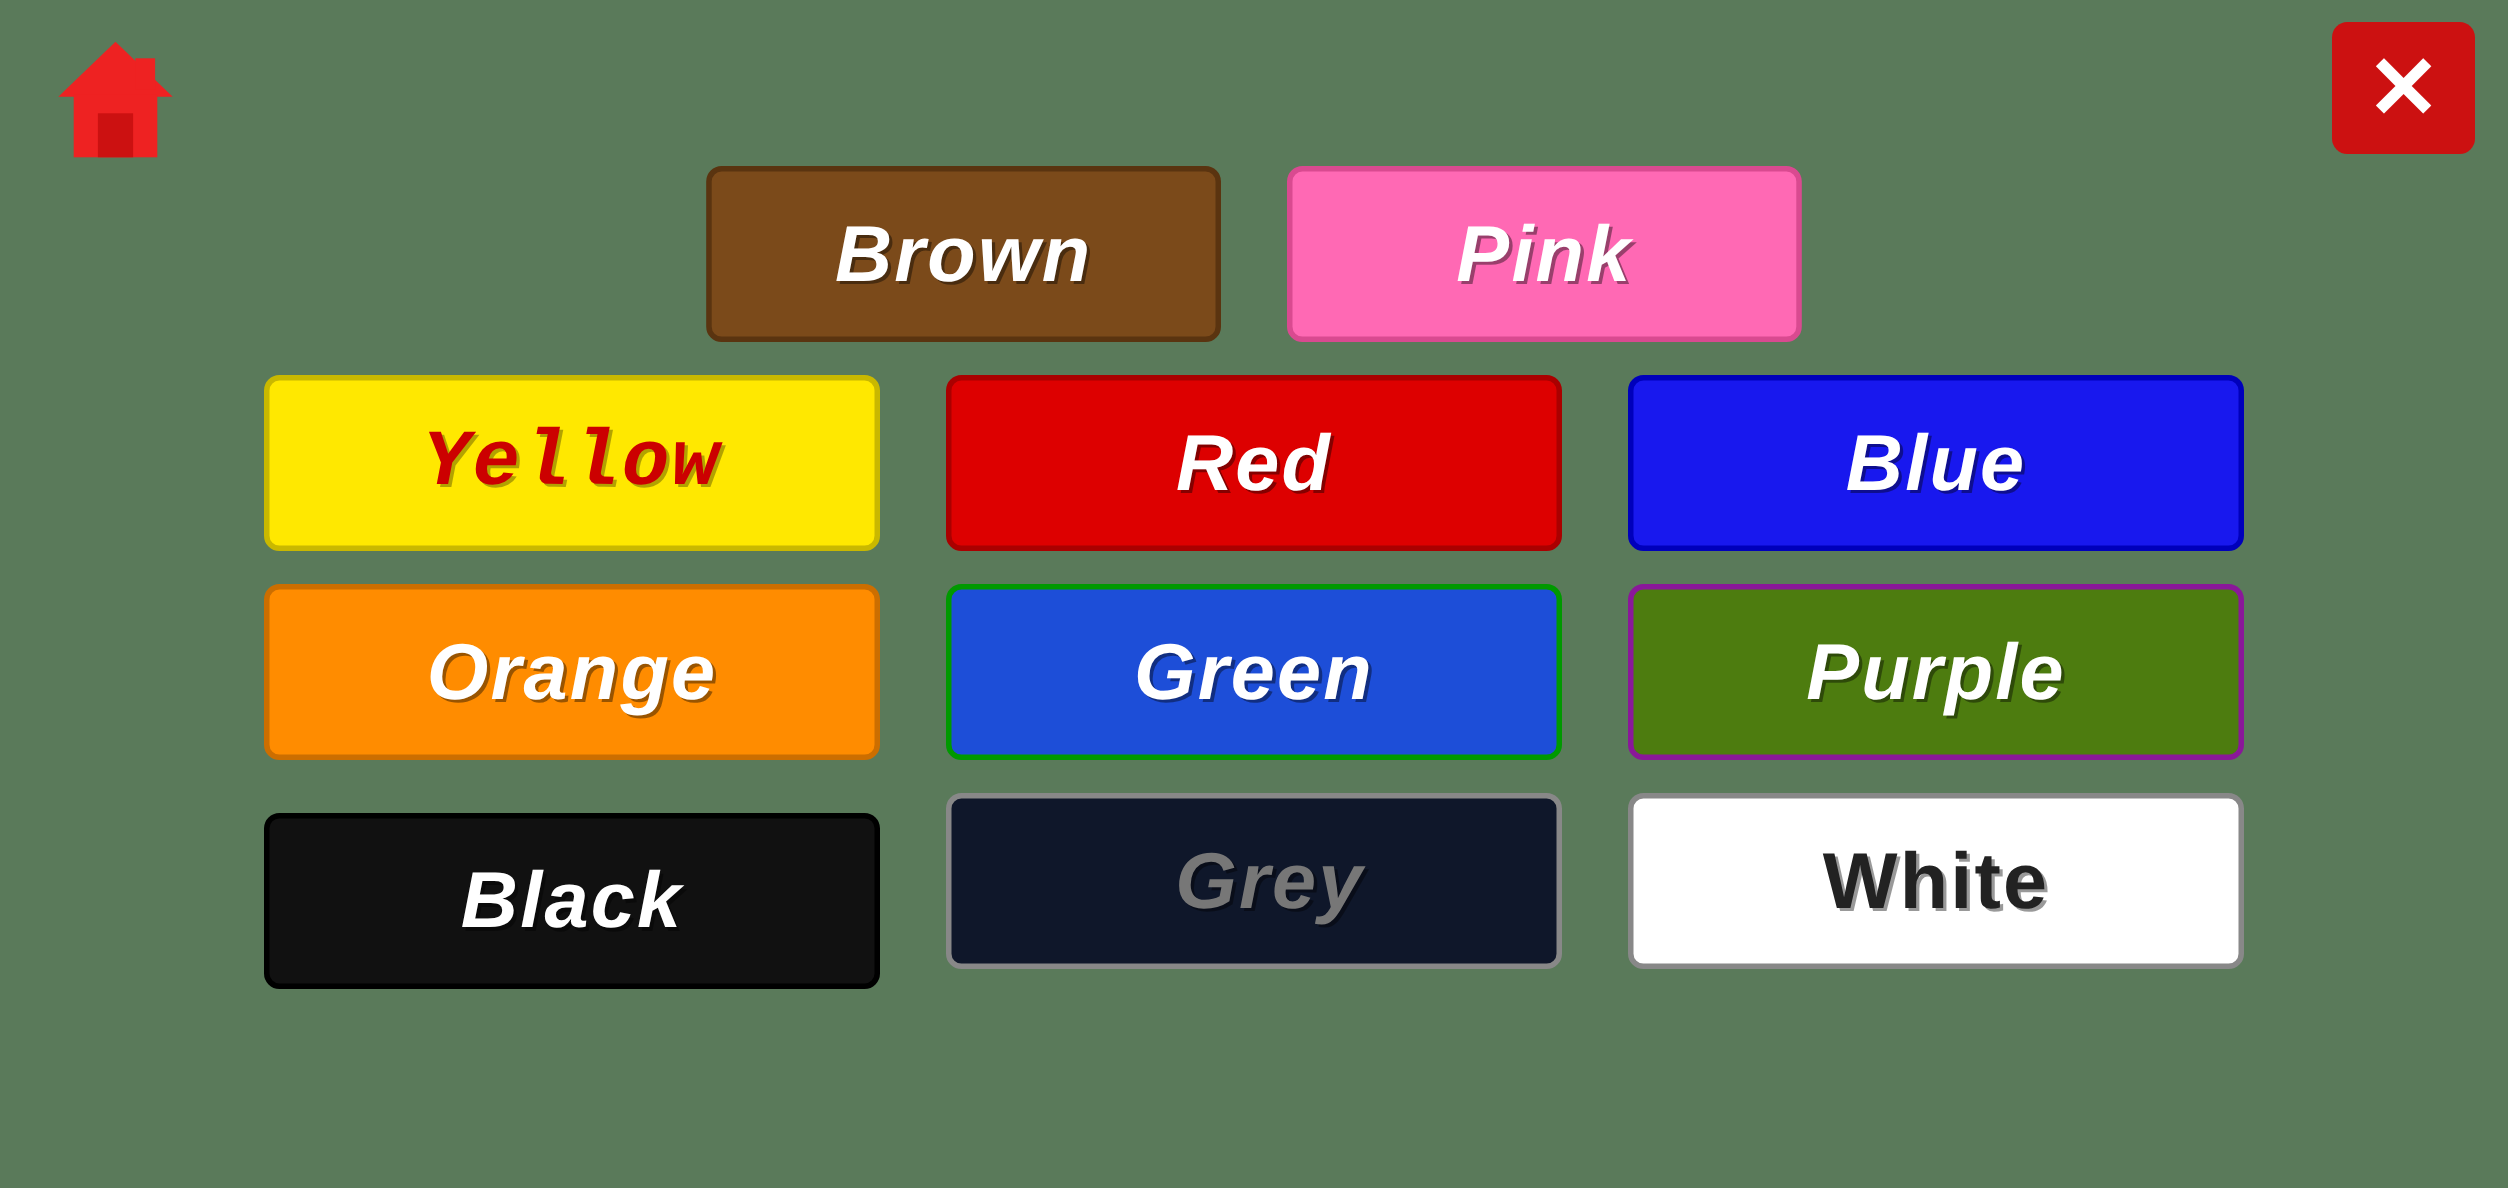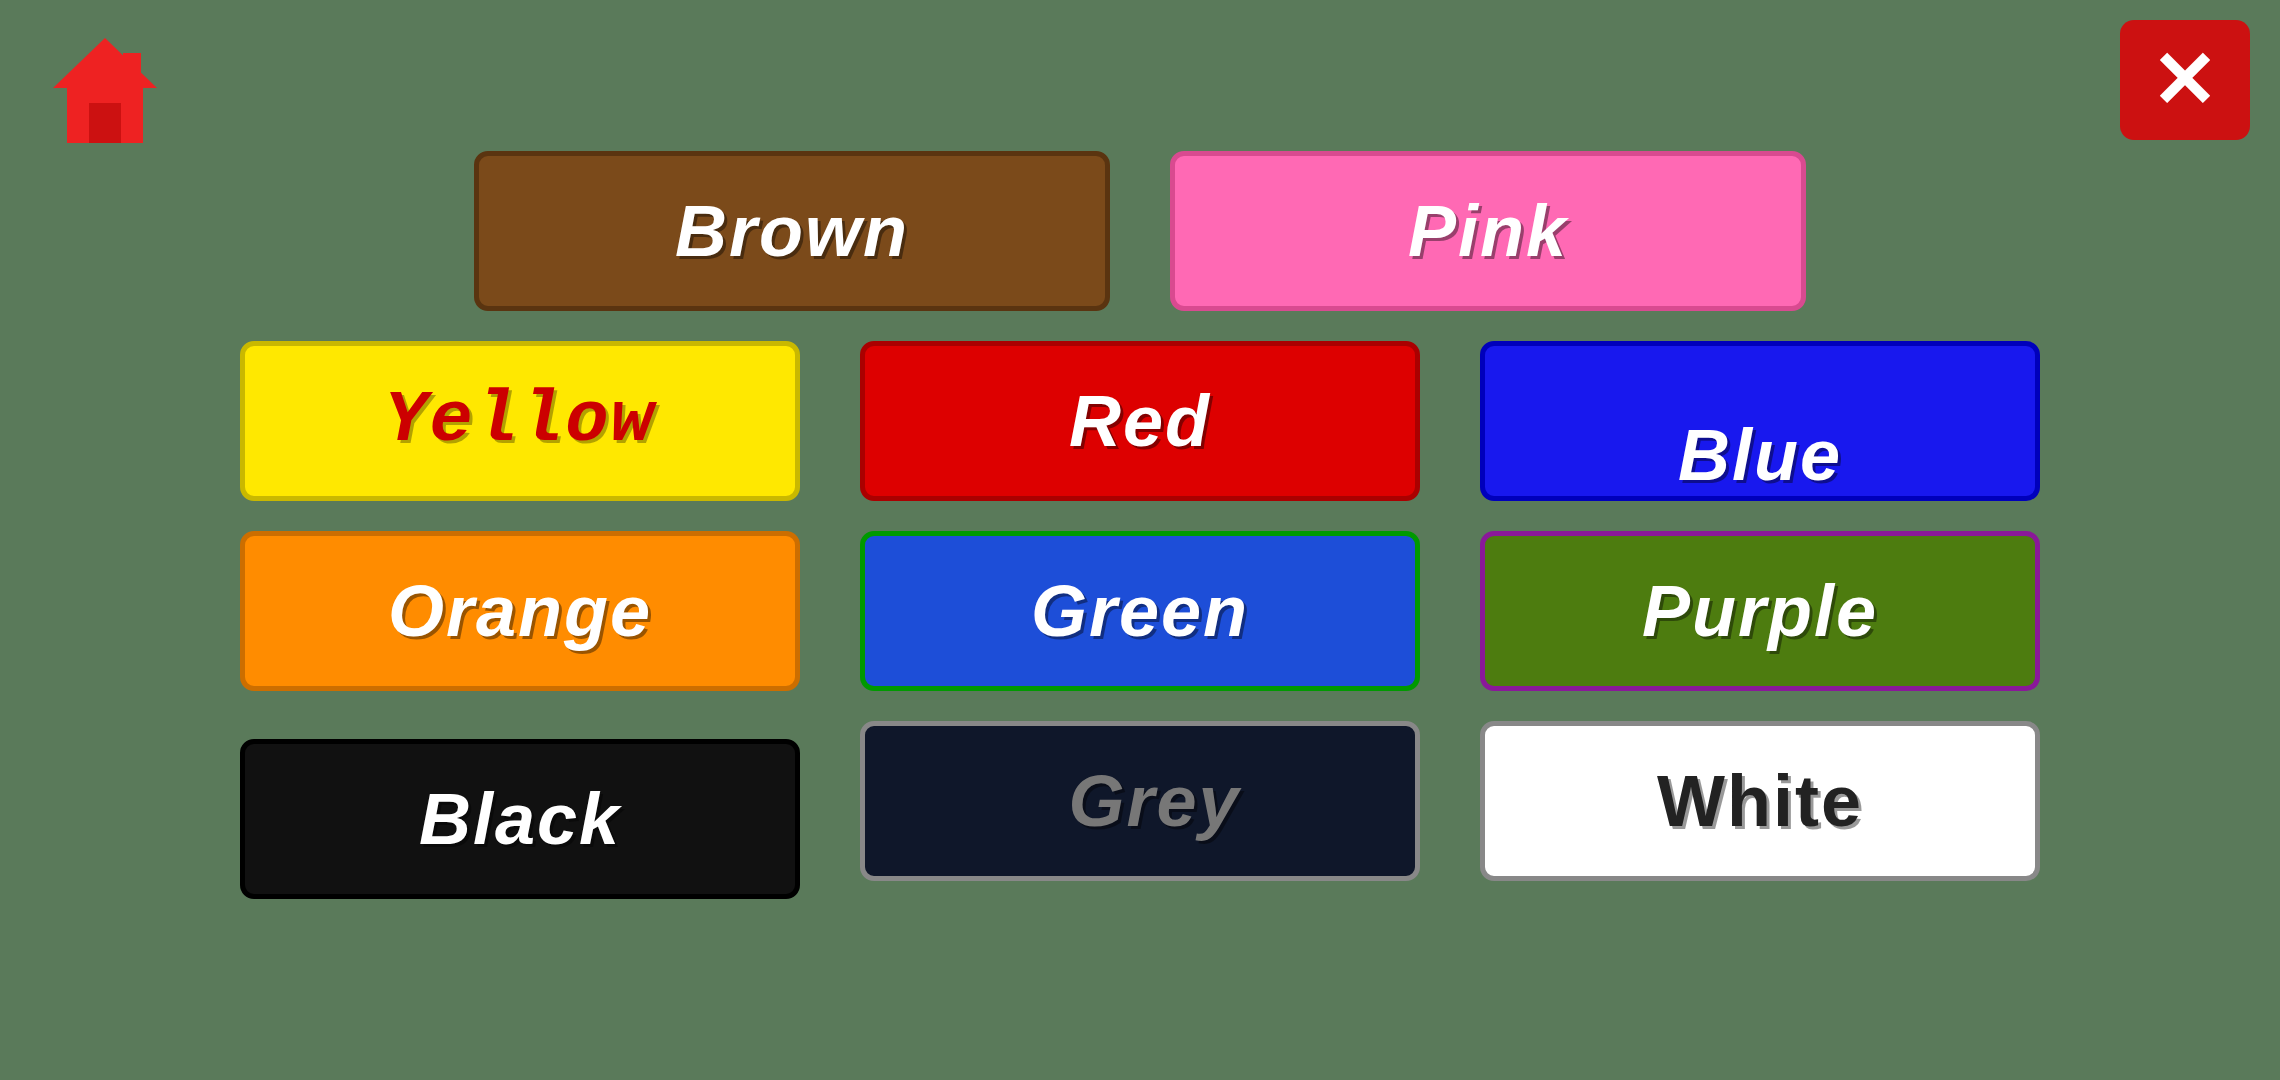--- a/index.html
+++ b/index.html
@@ -75,21 +75,21 @@
       height: 160px;
       border-radius: 14px;
       display: flex;
       align-items: center;
       justify-content: center;
       cursor: pointer;
       border: 5px solid rgba(0,0,0,0.3);
     }
 
     .color-tile.top-tile {
-      width: 636px;
+      width: 468px;
     }
 
     .color-tile span {
       font-size: 72px;
       font-weight: 900;
       font-style: italic;
       text-shadow: 3px 3px 0px rgba(0,0,0,0.4);
       letter-spacing: 2px;
     }
 
@@ -114,21 +114,20 @@
 
     .tile-red {
       background-color: #DD0000;
       border-color: #aa0000;
     }
     .tile-red span { color: white; }
 
     .tile-blue {
       background-color: #1818EE;
       border-color: #0000bb;
-      align-items: flex-end;
     }
     .tile-blue span { color: white; }
 
     .tile-orange {
       background-color: #FF8C00;
       border-color: #cc6e00;
     }
     .tile-orange span { color: white; text-align: center; }
 
     .tile-green {

